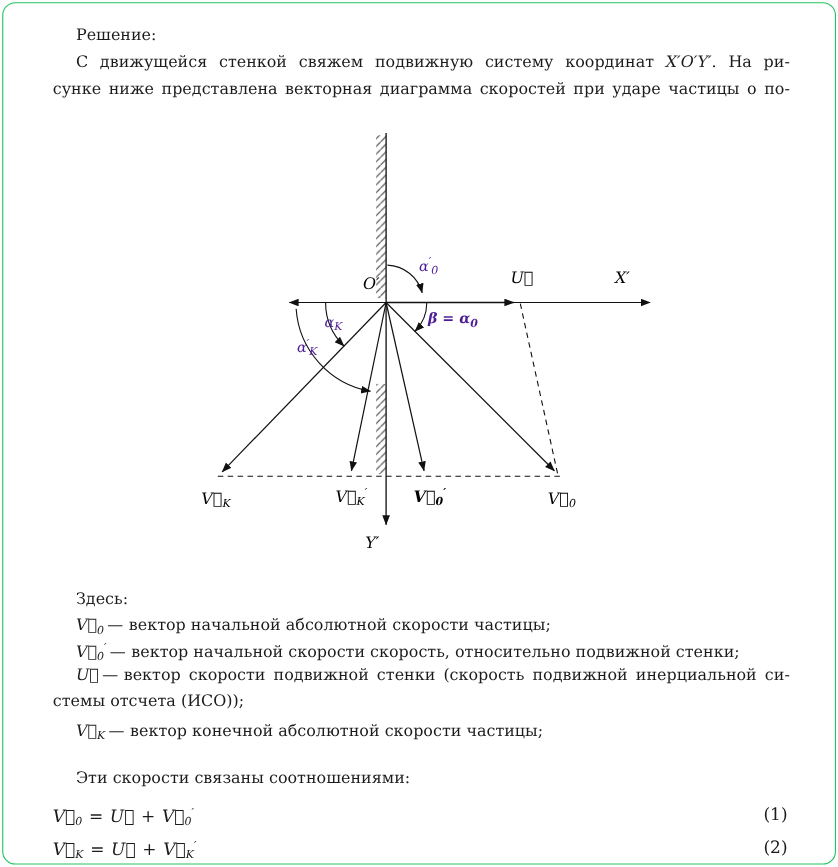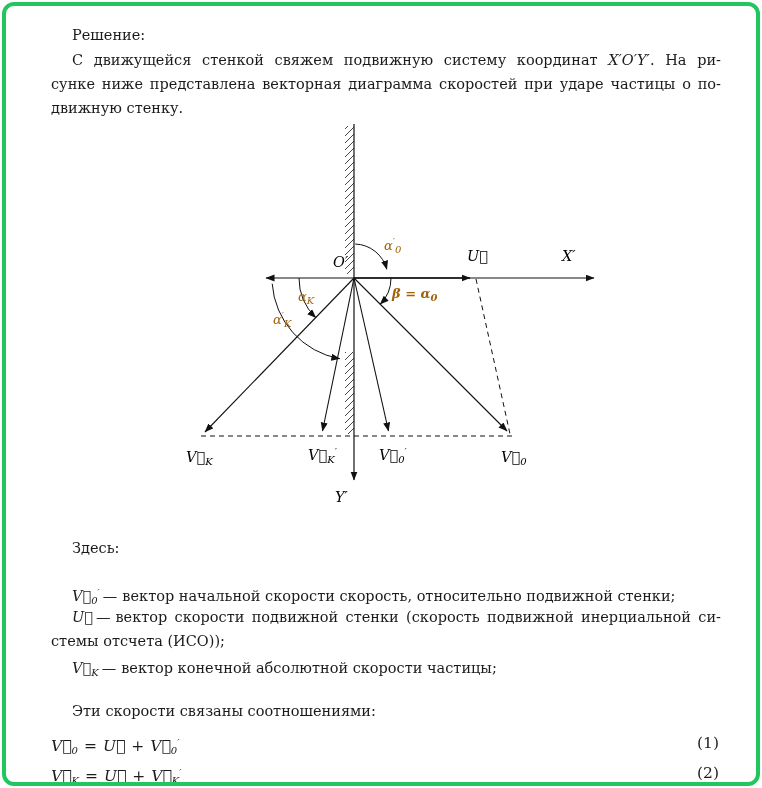--- a/index.html
+++ b/index.html
@@ -1,45 +1,44 @@
 <!DOCTYPE html>
 <html><head>
 <meta charset="utf-8">
 <style>
   * { margin:0; padding:0; box-sizing:border-box; }
   html,body { width:762px; height:788px; background:#fdfdfd; }
   body { font-family:"DejaVu Serif","Liberation Serif",serif; color:#1b1b1b; }
   .sheet { position:absolute; left:2px; top:2px; width:758px; height:784px;
-           background:#ffffff; border:4px solid #22c55e; border-radius:12px; overflow:hidden; }
+           background:#ffffff; border:1px solid #22c55e; border-radius:12px; overflow:hidden; }
   .line { position:absolute; left:45px; width:670px; font-size:14.5px; line-height:24px; }
   .indent { text-indent:21px; }
   .just { text-align:justify; text-align-last:justify; }
   .math { font-style:italic; }
   sub { font-size:10px; font-style:italic; vertical-align:-3px; }
   .pr { font-size:10px; font-style:italic; vertical-align:5px; }
   .dash { margin:0 5px 0 3px; }
   .dlabel { position:absolute; font-size:14.5px; font-style:italic; white-space:nowrap; color:#000; }
-  .alabel { position:absolute; font-size:13px; font-style:italic; white-space:nowrap; color:#a16207; }
+  .alabel { position:absolute; font-size:13px; font-style:italic; white-space:nowrap; color:#4c1d95; }
   .bold { font-weight:bold; }
   .eqline { position:absolute; left:45px; width:670px; text-align:left;
             font-size:15.5px; line-height:24px; }
   .op { margin:0 6px; }
   .eqnum { position:absolute; right:2px; top:0; font-style:normal; }
   svg.layer { position:absolute; left:0; top:0; pointer-events:none; }
 </style>
 </head>
 <body>
 
 <div class="sheet">
 
   <div class="line indent" style="top:17px">Решение:</div>
 
   <div class="line indent just" style="top:42px"><span>С движущейся стенкой свяжем подвижную систему координат </span><span class="math">X′O′Y′</span><span>. На ри-</span></div>
   <div class="line just" style="top:66px">сунке ниже представлена векторная диаграмма скоростей при ударе частицы о по-</div>
-  <div class="line" style="top:90px">движную стенку.</div>
 
   <svg class="layer" width="762" height="788" viewBox="0 0 762 788">
     <defs>
       <marker id="arr" markerWidth="10" markerHeight="8" refX="8.5" refY="3.5" orient="auto-start-reverse" markerUnits="userSpaceOnUse">
         <path d="M0,0 L9,3.5 L0,7 Z" fill="#111"></path>
       </marker>
       <pattern id="hatch" width="7" height="7" patternUnits="userSpaceOnUse">
         <path d="M0,7 L7,0" stroke="#333" stroke-width="0.9"></path>
       </pattern>
     </defs>
@@ -66,30 +65,31 @@
     <path d="M349.2,238 A34,34 0 0 1 380.8,263.2" fill="none" stroke="#111" stroke-width="1" marker-end="url(#arr)"></path>
   </svg>
 
   <div class="dlabel" style="left:327px; top:248px;">O′</div>
   <div class="dlabel" style="left:556px; top:242px;">X′</div>
   <div class="dlabel" style="left:329px; top:483px;">Y′</div>
   <div class="dlabel" style="left:461px; top:242px;">U⃗</div>
 
   <div class="dlabel" style="left:180px; top:442px;"><span class="math">V⃗</span><sub>K</sub><span class="pr"></span></div>
   <div class="dlabel" style="left:302px; top:440px;"><span class="math">V⃗</span><sub>K</sub><span class="pr">′</span></div>
-  <div class="dlabel" style="left:373px; top:440px;"><span class="math">V⃗</span><sub>0</sub><span class="pr">′</span></div>
+  <div class="dlabel" style="left:373px; top:440px;font-weight:bold;"><span class="math">V⃗</span><sub>0</sub><span class="pr">′</span></div>
   <div class="dlabel" style="left:495px; top:442px;"><span class="math">V⃗</span><sub>0</sub><span class="pr"></span></div>
 
   <div class="alabel" style="left:378px; top:230px;"><span>α</span><span class="pr">′</span><sub>0</sub></div>
   <div class="alabel" style="left:292px; top:281px;"><span>α</span><span class="pr"></span><sub>K</sub></div>
   <div class="alabel" style="left:267px; top:304px;"><span>α</span><span class="pr">′</span><sub>K</sub></div>
   <div class="alabel bold" style="left:386px; top:280px;"><span>β = α</span><sub>0</sub></div>
 
   <div class="line indent" style="top:530px">Здесь:</div>
 
+  <div class="line indent" style="top:551px"><span class="math">V⃗</span><sub>0</sub><span class="pr"></span><span class="dash">—</span><span>вектор начальной абсолютной скорости частицы;</span></div>
 
   <div class="line indent" style="top:575px"><span class="math">V⃗</span><sub>0</sub><span class="pr">′</span><span class="dash">—</span><span>вектор начальной скорости скорость, относительно подвижной стенки;</span></div>
 
   <div class="line indent just" style="top:599px"><span class="math">U⃗</span><span class="dash">—</span><span>вектор скорости подвижной стенки (скорость подвижной инерциальной си-</span></div>
   <div class="line" style="top:623px">стемы отсчета (ИСО));</div>
 
   <div class="line indent" style="top:647px"><span class="math">V⃗</span><sub>K</sub><span class="pr"></span><span class="dash">—</span><span>вектор конечной абсолютной скорости частицы;</span></div>
 
 
   <div class="line indent" style="top:693px">Эти скорости связаны соотношениями:</div>

